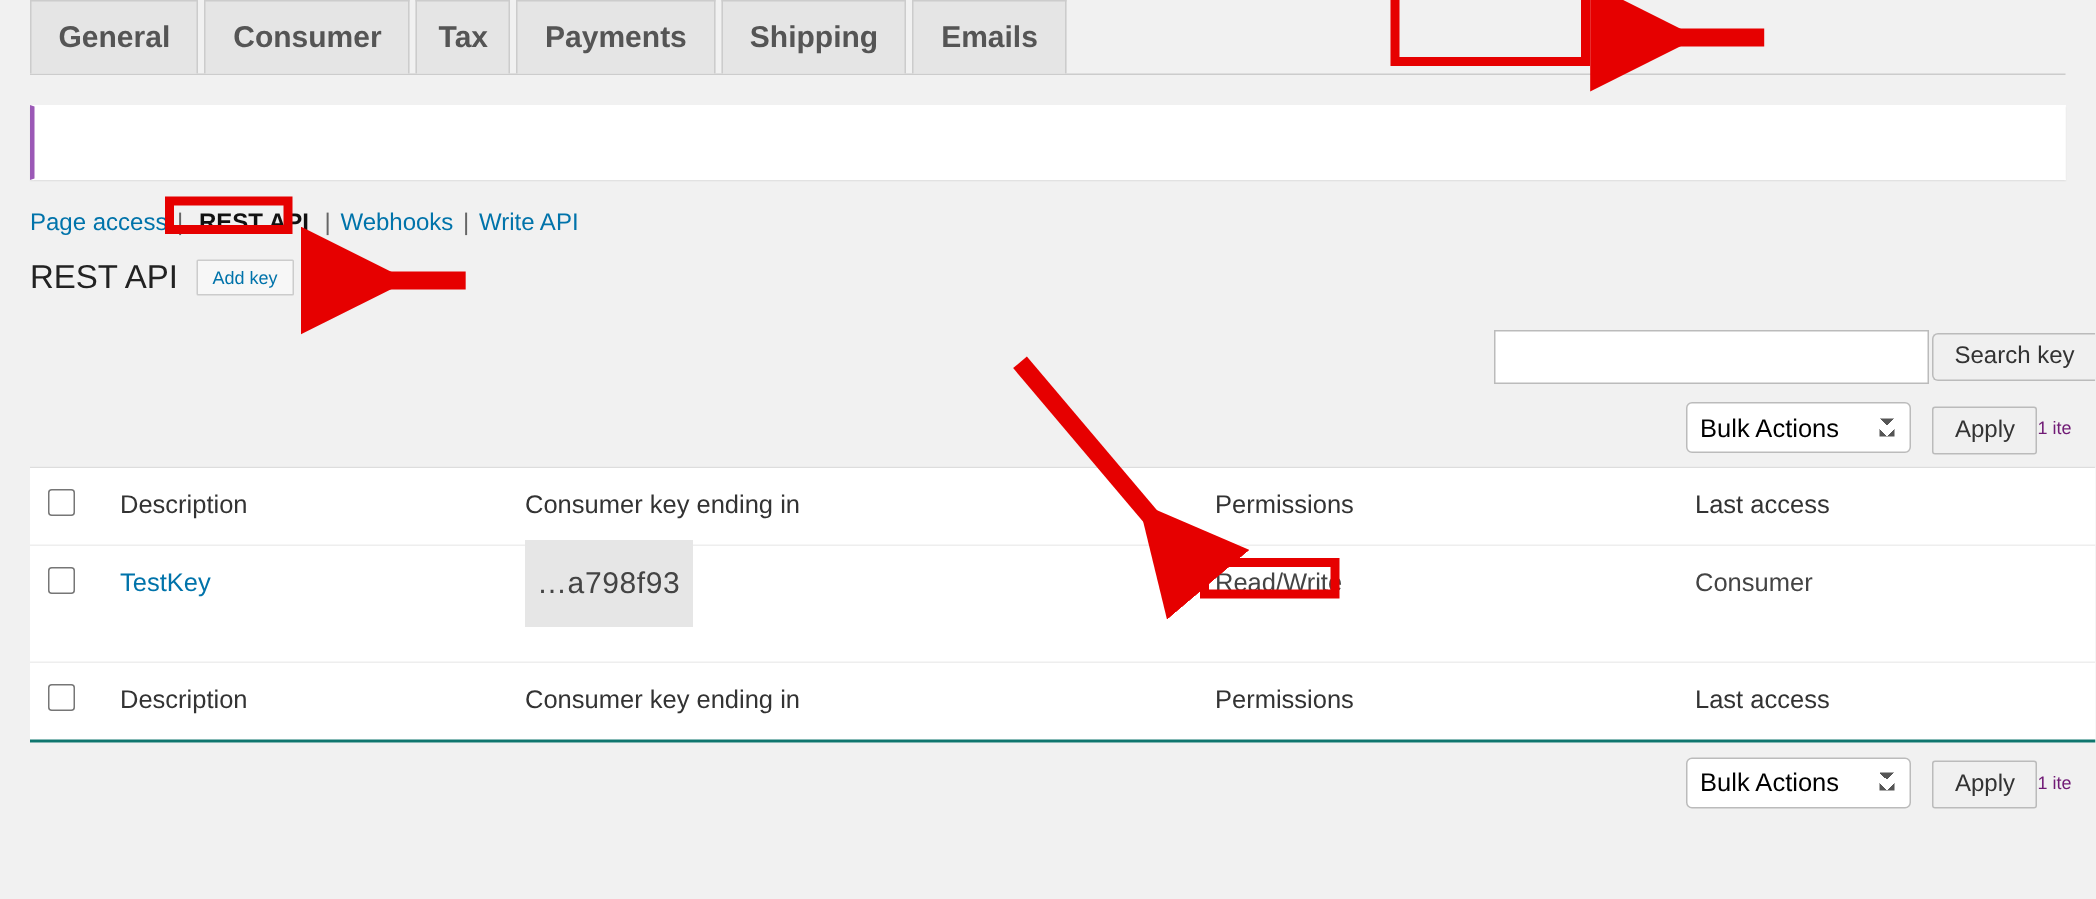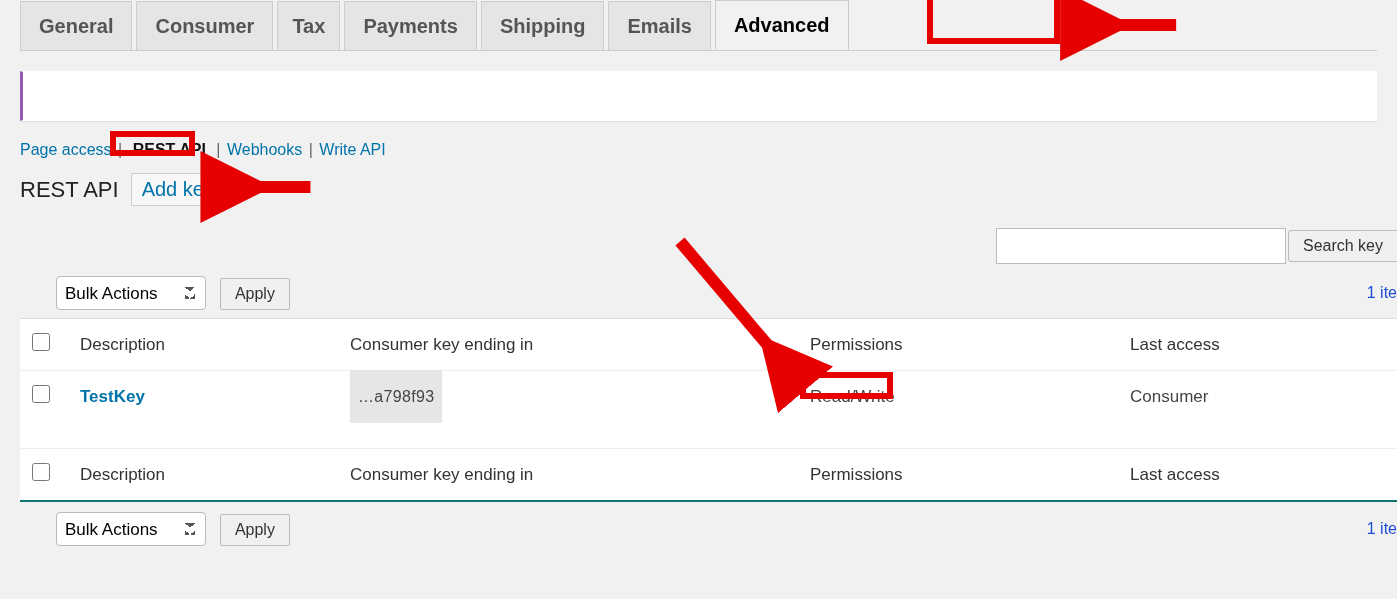--- a/index.html
+++ b/index.html
@@ -84,21 +84,21 @@
     font-size: 22px;
     font-weight: 500;
     margin: 0;
     color: #222;
   }
   .page-title-action {
     border: 1px solid #ccc;
     background: #f7f7f7;
     color: #0073aa;
     padding: 4px 10px;
-    font-size: 20px;
+    font-size: 12px;
     text-decoration: none;
     cursor: pointer;
     border-radius: 1px;
   }
 
   
   .search-row {
     display: flex;
     justify-content: flex-end;
     gap: 2px;
@@ -123,21 +123,21 @@
     border-radius: 2px;
   }
   .search-row .btn {
     border-radius: 4px 0 0 4px;
     border-right: none;
   }
 
   
   .tablenav {
     display: flex;
-    justify-content: space-between;
+    justify-content: flex-end;
     align-items: center;
     padding: 4px 0 8px 20px;
     margin-left: 36px;
   }
   .tablenav.bottom { padding-top: 10px; }
   .bulkactions select {
     border: 1px solid #bbb;
     background: #fff;
     font-size: 17px;
     padding: 4px 6px 4px 8px;
@@ -153,21 +153,21 @@
       linear-gradient(315deg, #555 50%, transparent 50%);
     background-position:
       calc(100% - 15px) calc(50% - 4px),
       calc(100% - 10px) calc(50% - 4px),
       calc(100% - 15px) calc(50% + 3px),
       calc(100% - 10px) calc(50% + 3px);
     background-size: 5px 5px;
     background-repeat: no-repeat;
   }
   .bulkactions .btn { margin-left: 10px; }
-  .tablenav .count { font-size: 16px; color: #1d4ed8; padding-right: 0; }
+  .tablenav .count { font-size: 12px; color: #701a75; padding-right: 16px; }
 
   
   table.wp-list-table {
     width: calc(100% - 20px);
     margin-left: 20px;
     border-collapse: collapse;
     border-top: 1px solid #ddd;
     border-bottom: 2px solid #0f766e;
     background: #fff;
   }
@@ -189,25 +189,25 @@
   .col-cb { width: 48px; text-align: center; }
   .col-cb input[type="checkbox"] {
     width: 18px; height: 18px;
     border: 1px solid #999;
     margin: 0;
   }
   .col-desc { width: 270px; }
   .col-key  { width: 460px; }
   .col-perm { width: 320px; }
 
-  .row-title { color: #0073aa; font-weight: 700; cursor: pointer; }
+  .row-title { color: #0073aa; font-weight: 400; cursor: pointer; }
   .key-code {
     background: #e6e6e6;
     padding: 18px 8px;
-    font-size: 16px;
+    font-size: 20px;
     letter-spacing: 0.02em;
   }
 
   
   .anno-box {
     position: absolute;
     border: 6px solid #e60000;
     pointer-events: none;
     z-index: 50;
   }
@@ -223,21 +223,20 @@
 
 <div class="content">
 
   <div class="nav-tab-wrapper">
     <a class="nav-tab">General</a>
     <a class="nav-tab">Consumer</a>
     <a class="nav-tab small-pad">Tax</a>
     <a class="nav-tab">Payments</a>
     <a class="nav-tab">Shipping</a>
     <a class="nav-tab">Emails</a>
-    <a class="nav-tab active" id="tab-advanced">Advanced</a>
   </div>
 
   <div class="notice-box"></div>
 
   <div class="subsections">
     <a>Page access</a>
     <span class="sep">|</span>
     <a class="current" id="subtab-rest-api">REST API</a>
     <span class="sep">|</span>
     <a>Webhooks</a>

